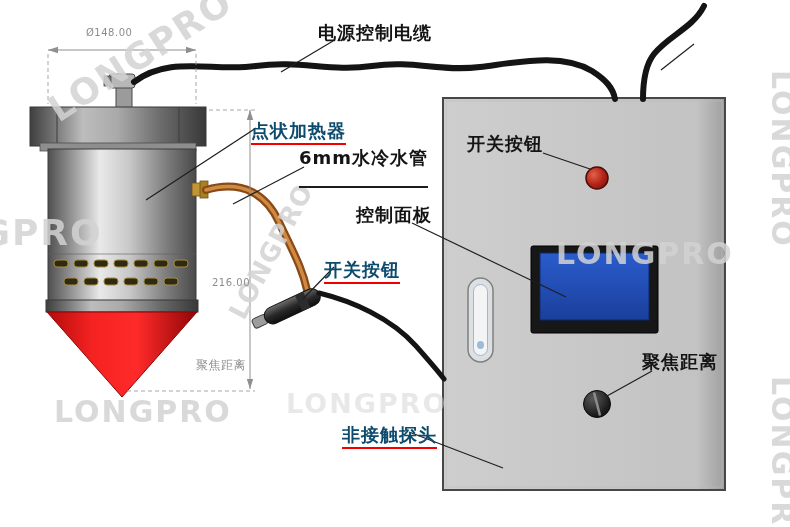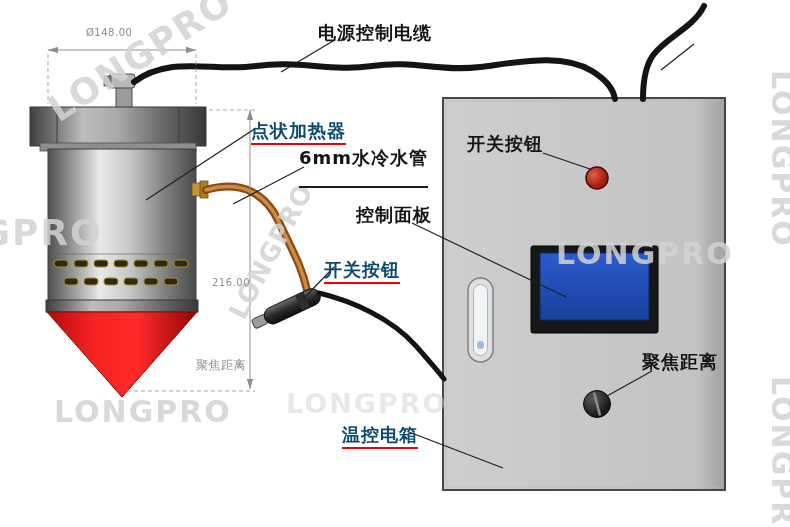--- a/index.html
+++ b/index.html
@@ -187,19 +187,19 @@
   <span class="wm wm7">LONGPRO</span>
   <span class="wm wm8">LONGPRO</span>
 
   <div class="label" style="left:318px;top:23px;">电源控制电缆</div>
   <div class="label red ul-red" style="left:251px;top:109px;">点状加热器</div>
   <div class="label ul-black" style="left:299px;top:148px;">6mm水冷水管</div>
   <div class="label" style="left:467px;top:134px;">开关按钮</div>
   <div class="label" style="left:356px;top:205px;">控制面板</div>
   <div class="label red ul-red" style="left:324px;top:248px;">开关按钮</div>
   <div class="label" style="left:642px;top:352px;">聚焦距离</div>
-  <div class="label red ul-red" style="left:342px;top:413px;">温控电箱</div>
+  <div class="label red ul-red" style="left:342px;top:413px;">非接触探头</div>
   <div class="dim cjk" style="left:196px;top:357px;">聚焦距离</div>
 
   <div class="dim" style="left:86px;top:27px;">Ø148.00</div>
   <div class="dim" style="left:212px;top:237px;margin-top:40px;">216.00</div>
 
 </div>
 
 </body></html>

